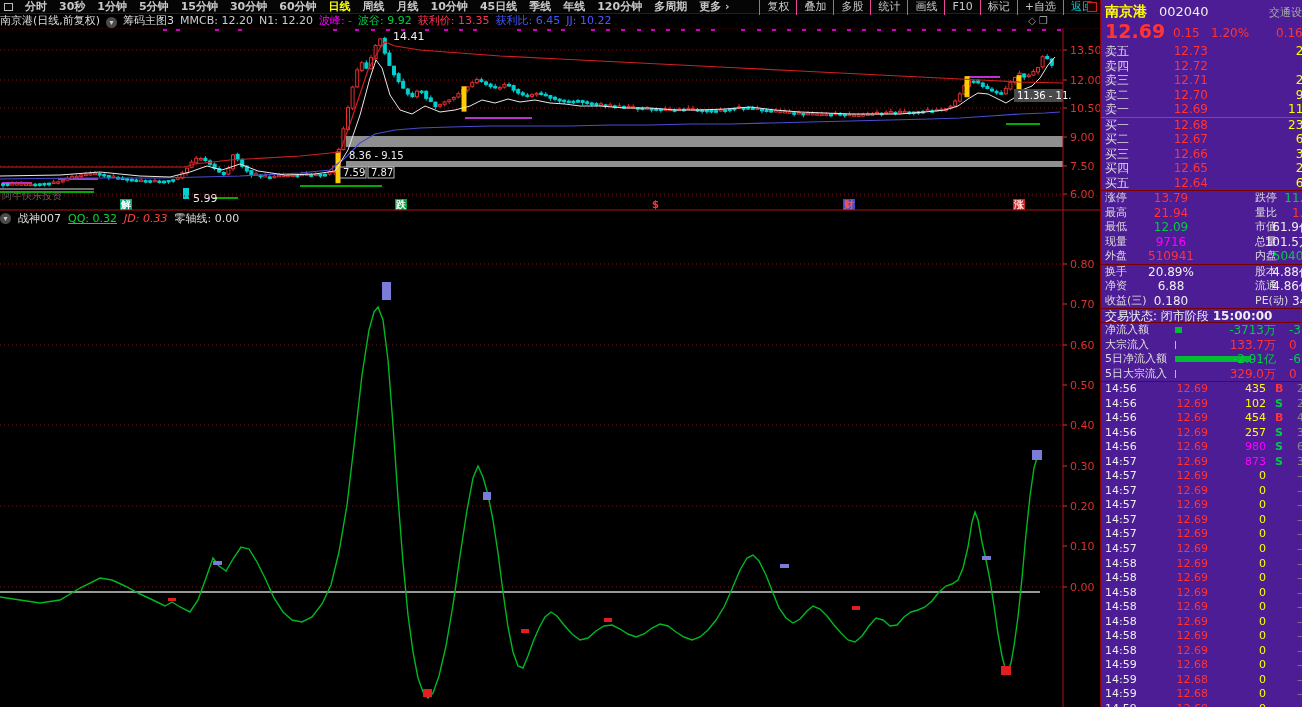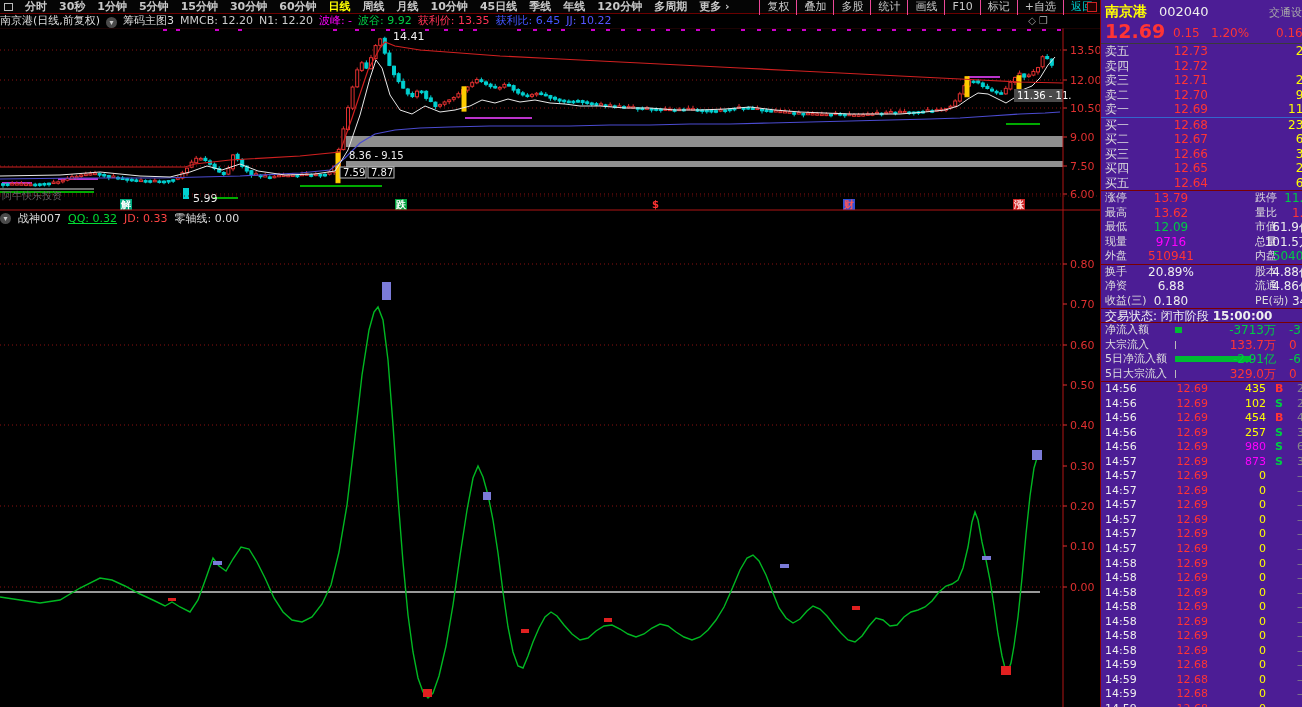--- a/index.html
+++ b/index.html
@@ -728,21 +728,21 @@
       <rect x="1001" y="666" width="10" height="9" fill="#e02020"></rect>
       <rect x="168" y="598" width="8" height="3" fill="#e02020"></rect>
       <rect x="521" y="629" width="8" height="4" fill="#e02020"></rect>
       <rect x="604" y="618" width="8" height="4" fill="#e02020"></rect>
       <rect x="852" y="606" width="8" height="4" fill="#e02020"></rect>
     </svg>
 
   <div class="ind-header">
     <span class="circ-icon">▾</span>
     <span>战神007</span>
-    <span id="ind-fields"><span style="color: rgb(0, 221, 51); text-decoration: underline;">QQ: 0.32</span><span style="color: rgb(255, 68, 68);">JD: 0.33</span><span style="color: rgb(221, 221, 221);">零轴线: 0.00</span></span>
+    <span id="ind-fields"><span style="color: rgb(0, 221, 51); text-decoration: underline;">QQ: 0.32</span><span style="color: rgb(255, 68, 68); font-style: italic;">JD: 0.33</span><span style="color: rgb(221, 221, 221);">零轴线: 0.00</span></span>
   </div>
 
   <div id="quote-panel">
     <div id="qp-inner">
         <div class="qp-head">
           <span class="qp-name">南京港</span>
           <span class="qp-code">002040</span>
           <span class="qp-sector">交通设施</span>
           <span class="qp-price">12.69</span>
           <span class="qp-chg">0.15</span>
@@ -802,21 +802,21 @@
         </div>
         <div class="sec-divider"></div>
         <div class="qp-row qp-stat">
           <span class="l1">涨停</span>
           <span class="v1 c-r">13.79</span>
           <span class="l2">跌停</span>
           <span class="v2 c-g">11.2</span>
         </div>
         <div class="qp-row qp-stat">
           <span class="l1">最高</span>
-          <span class="v1 c-r">13.62</span>
+          <span class="v1 c-r">21.94</span>
           <span class="l2">量比</span>
           <span class="v2 c-r">1.5</span>
         </div>
         <div class="qp-row qp-stat">
           <span class="l1">最低</span>
           <span class="v1 c-g">12.09</span>
           <span class="l2">市值</span>
           <span class="v2 c-w">61.9亿</span>
         </div>
         <div class="qp-row qp-stat">

